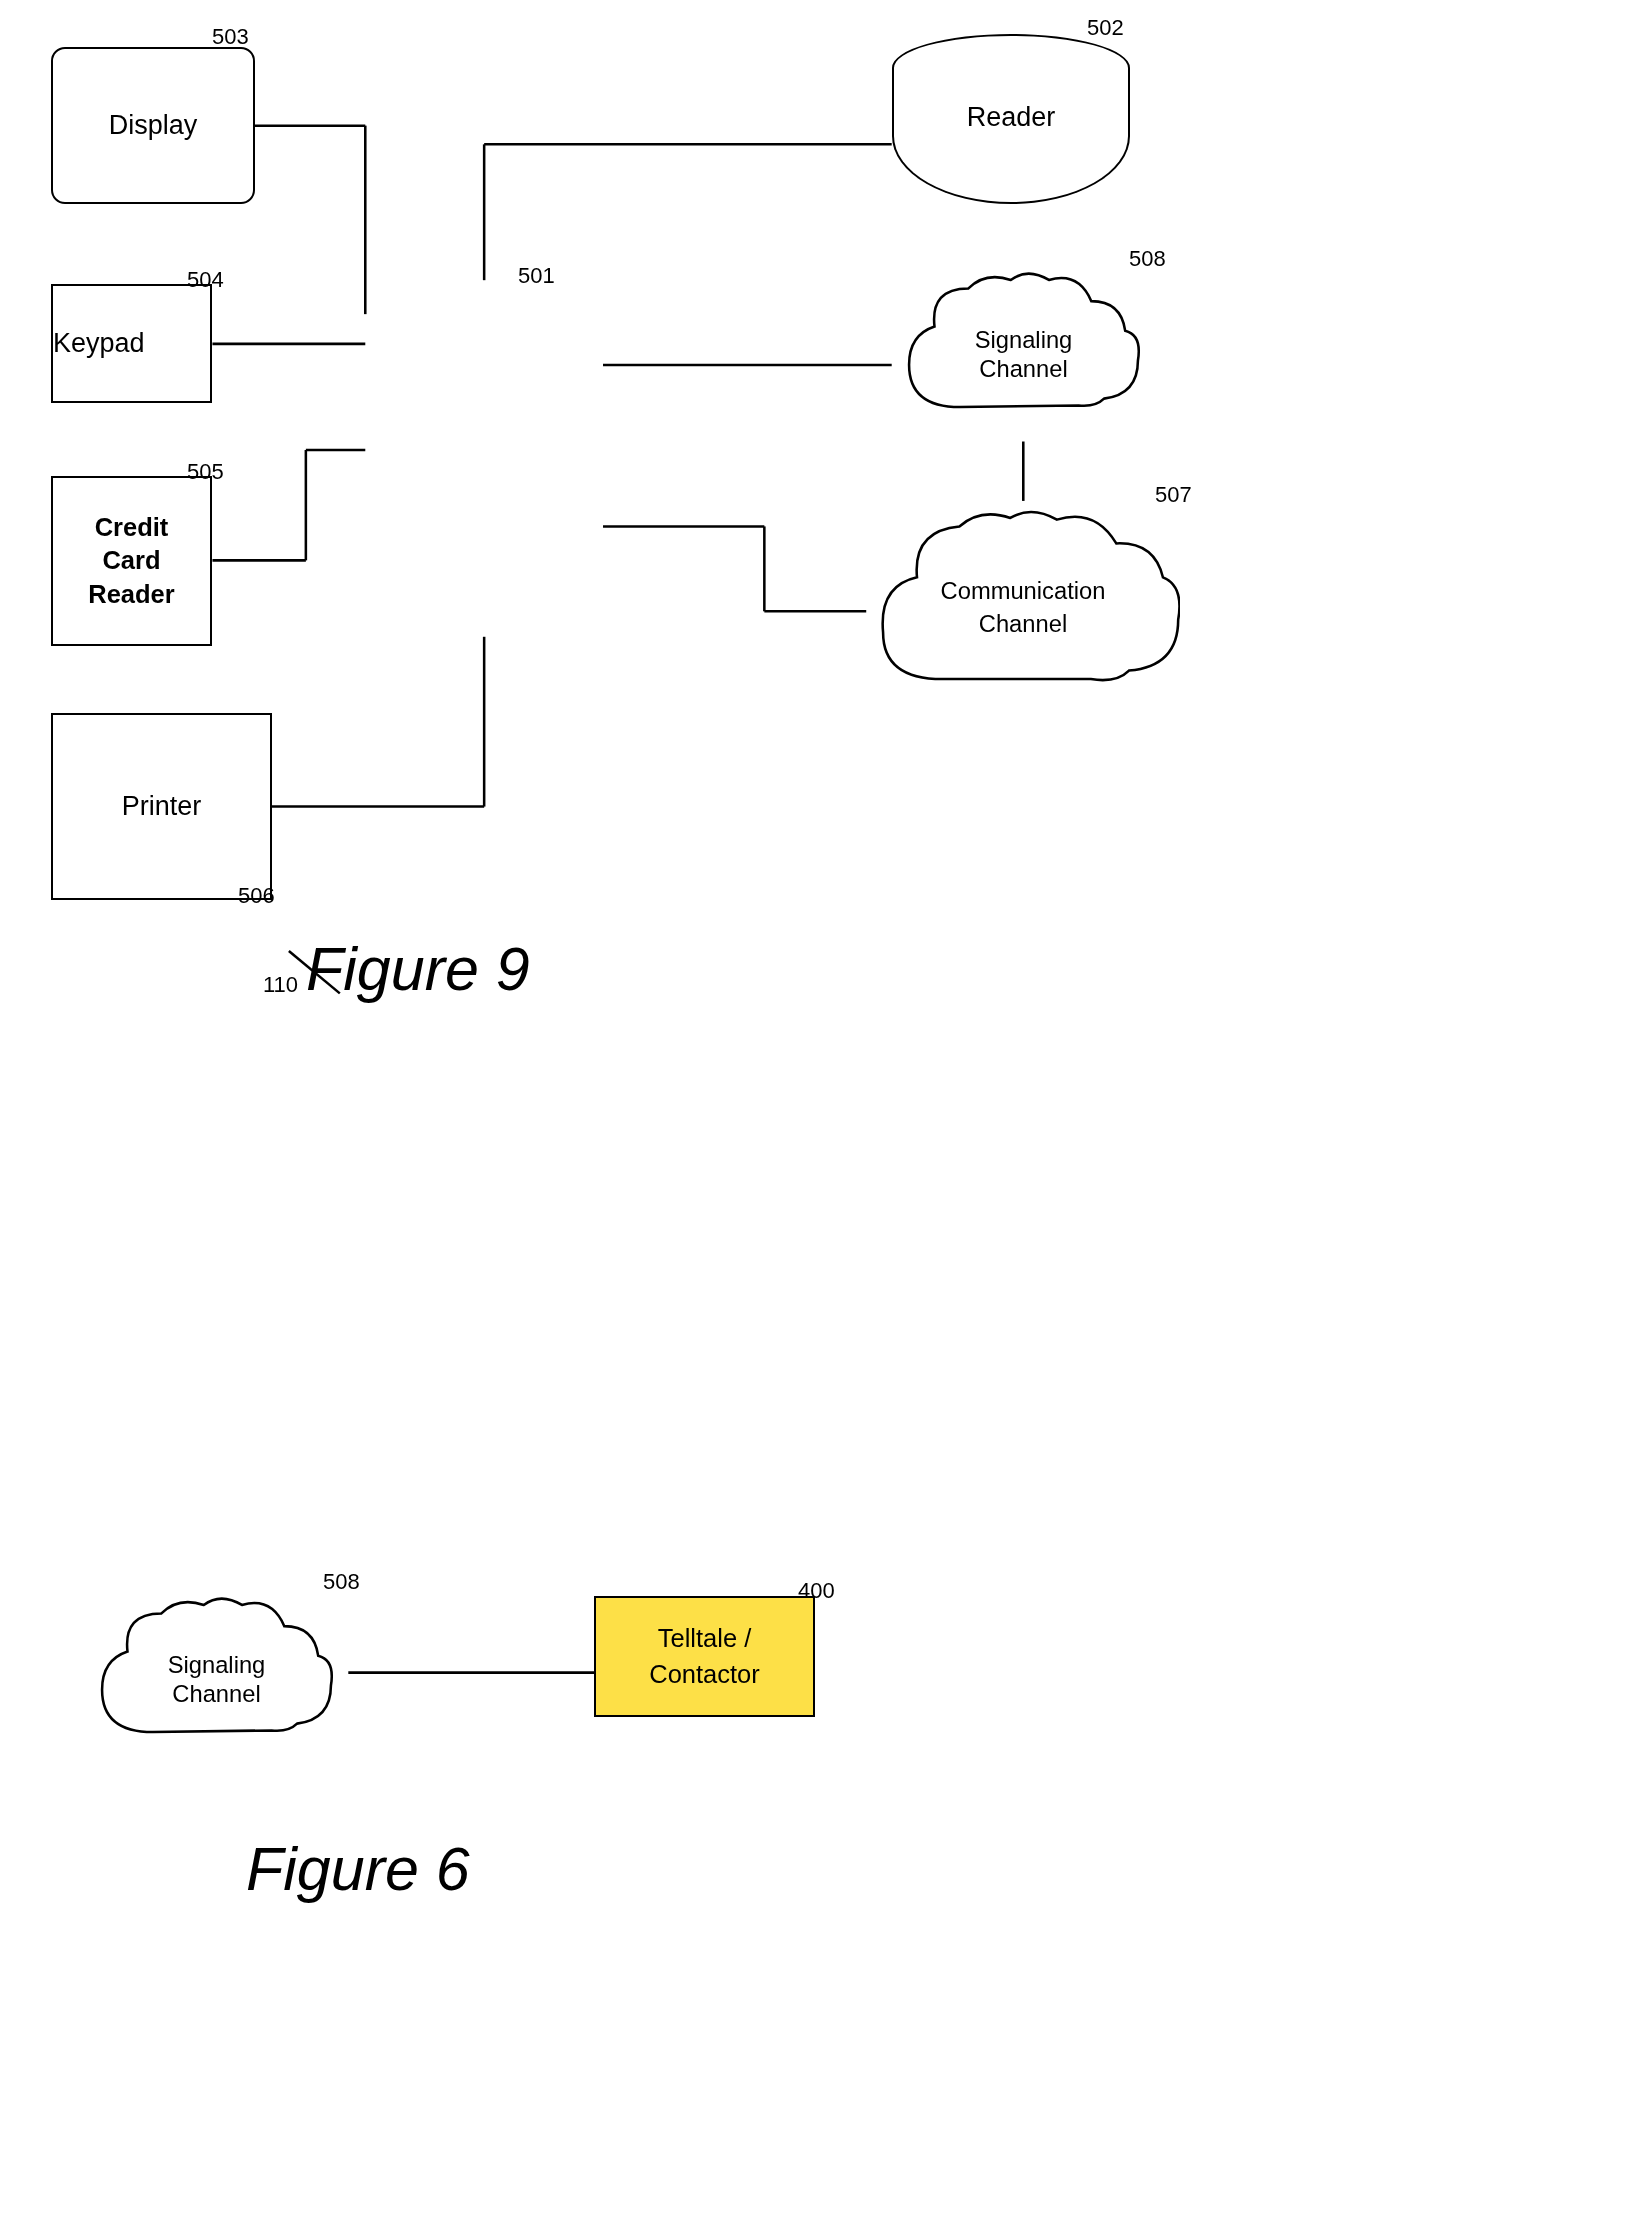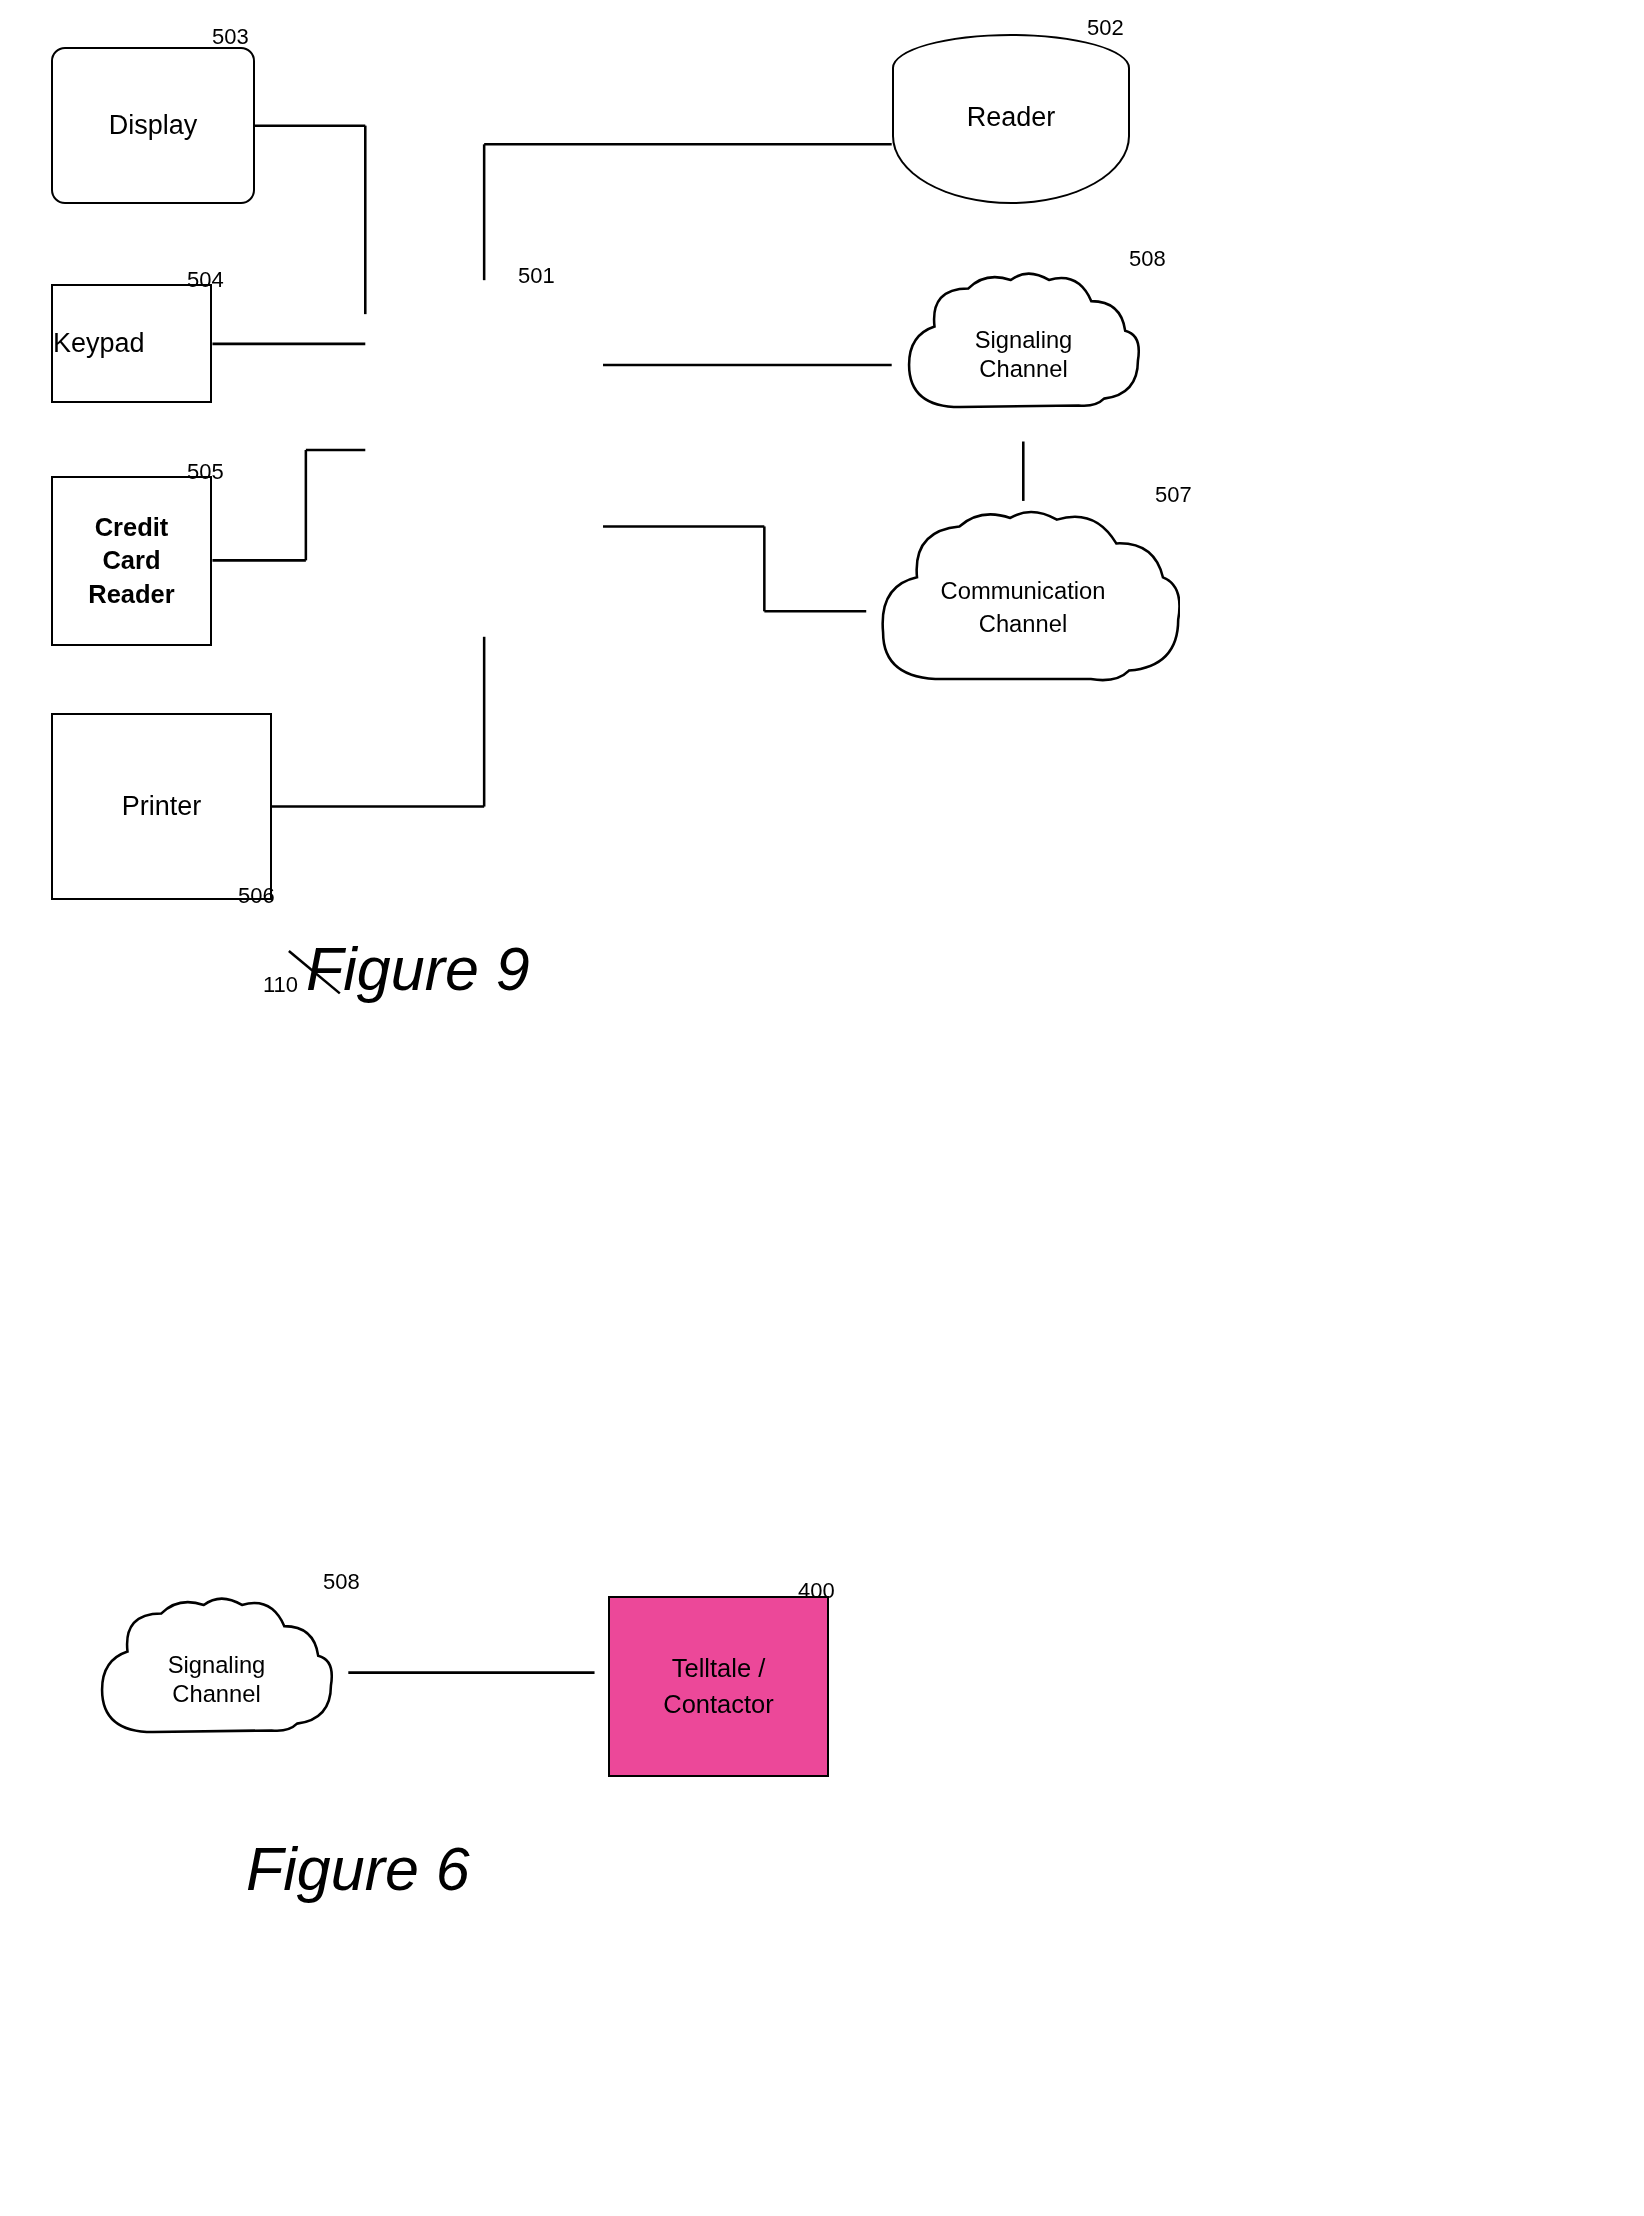--- a/index.html
+++ b/index.html
@@ -194,30 +194,29 @@
       width: 263px;
       height: 178px;
     }
 
     
     .telltale-box {
       position: absolute;
       top: 1596px;
       left: 594px;
       width: 221px;
-      height: 181px;
+      height: 121px;
       border: 2.5px solid #000;
       display: flex;
       align-items: center;
       justify-content: center;
       font-size: 25.5px;
       text-align: center;
       line-height: 1.4;
-      background: #ec4899;
-      margin-left: 14px;
+      background: #fde047;
     }
 
   </style>
 </head>
 <body>
 
 <div class="diagram-container">
 
   <svg class="lines-svg" viewBox="0 0 1937 2610" width="1645" height="2216">
 

